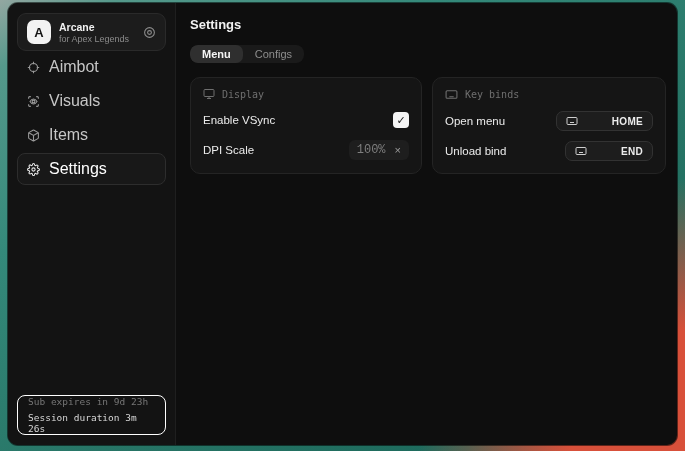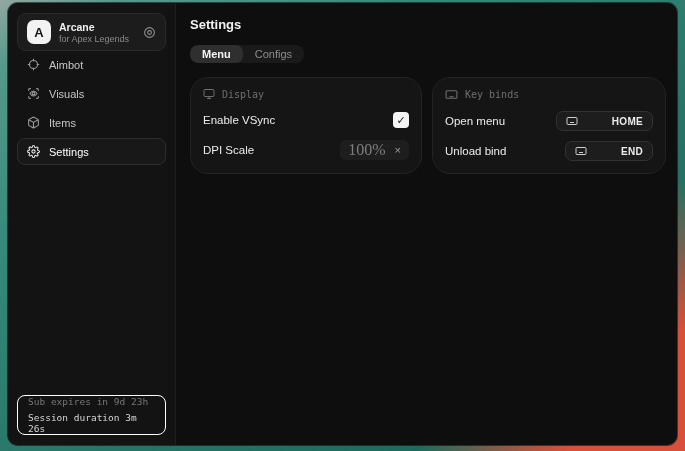--- a/index.html
+++ b/index.html
@@ -32,21 +32,21 @@
   }
   .brand-text{ display:flex; flex-direction:column; gap:1px; min-width:0; }
   .brand-name{ font-size:10.5px; font-weight:700; color:#f0f0f0; }
   .brand-sub{ font-size:9px; color:#8b8b8b; white-space:nowrap; }
   .brand-spacer{ flex:1; }
   .brand-target{ color:#8d8d8d; display:flex; }
   .category-label{ margin:15px 4px 7px; font-size:10px; color:#6e6e6e; letter-spacing:.2px; }
   .nav{ display:flex; flex-direction:column; gap:2px; }
   .nav-item{
     display:flex; align-items:center; gap:9px; padding:6px 9px; border-radius:8px;
-    font-size:11px; color:#c6c6c6; border:1px solid transparent; cursor:default; min-height:27px;
+    font-size:16px; color:#c6c6c6; border:1px solid transparent; cursor:default; min-height:27px;
   }
   .nav-item .nicon{ color:#9a9a9a; display:flex; }
   .nav-item.active{ background:#181818; border-color:#2d2d2d; color:#ffffff; }
   .nav-item.active .nicon{ color:#e6e6e6; }
   .side-spacer{ flex:1; }
   .footer-card{
     border:1px solid #ffffff; border-radius:8px; padding:0 10px;
     font-family:"DejaVu Sans Mono","Liberation Mono",monospace;
   }
   .footer-line1{ font-size:9.5px; color:#767676; margin-bottom:5px; }
@@ -55,21 +55,21 @@
   .main{ flex:1; padding:14px 14px; display:flex; flex-direction:column; }
   .page-title{ font-size:13px; font-weight:700; color:#f2f2f2; }
   .tab-group{
     margin-top:13px; display:inline-flex; align-self:flex-start;
     background:#1a1a1a; border-radius:8px; overflow:hidden;
   }
   .tab{ padding:3px 12px; font-size:11px; color:#8d8d8d; border-radius:7px; cursor:default; }
   .tab.active{ background:#2f2f2f; color:#f5f5f5; font-weight:600; }
   .cards-row{ margin-top:14px; display:flex; gap:10px; }
   .card{
-    background:#151515; border:1px solid #242424; border-radius:18px; padding:10px 12px 12px;
+    background:#151515; border:1px solid #242424; border-radius:10px; padding:10px 12px 12px;
   }
   .card-display{ width:232px; }
   .card-keybinds{ width:234px; }
   .card-header{
     display:flex; align-items:center; gap:7px; color:#6f6f6f;
     font-family:"DejaVu Sans Mono","Liberation Mono",monospace; font-size:10px;
   }
   .card-header .cicon{ display:flex; color:#6f6f6f; }
   .card-row{
     margin-top:10px; display:flex; align-items:center; justify-content:space-between; min-height:20px;
@@ -77,21 +77,21 @@
   .row-label{ font-size:11.5px; font-weight:500; color:#ececec; }
   .checkbox{
     width:16px; height:16px; background:#f5f5f5; border-radius:4px;
     display:flex; align-items:center; justify-content:center;
     color:#161616; font-size:11px; font-weight:700; cursor:pointer;
   }
   .dpi-input{
     display:flex; align-items:center; gap:9px; height:20px; padding:0 8px;
     background:#1e1e1e; border-radius:6px; cursor:text;
   }
-  .dpi-value{ font-size:16px; color:#7f7f7f; font-family:Liberation Serif, serif; }
+  .dpi-value{ font-size:12px; color:#7f7f7f; font-family:Liberation Mono, monospace; }
   .dpi-clear{ font-size:11px; color:#9b9b9b; cursor:pointer; line-height:1; }
   .keybind-pill{
     display:flex; align-items:center; gap:6px; padding:3px 9px;
     background:#1d1d1d; border:1px solid #323232; border-radius:7px; cursor:pointer;
   }
   .keybind-pill .kicon{ display:flex; color:#cfcfcf; }
   .keybind-value{ font-size:10px; font-weight:600; color:#ececec; letter-spacing:.3px;margin-left:28px; }
   svg{ display:block; }
 </style>
 </head>

